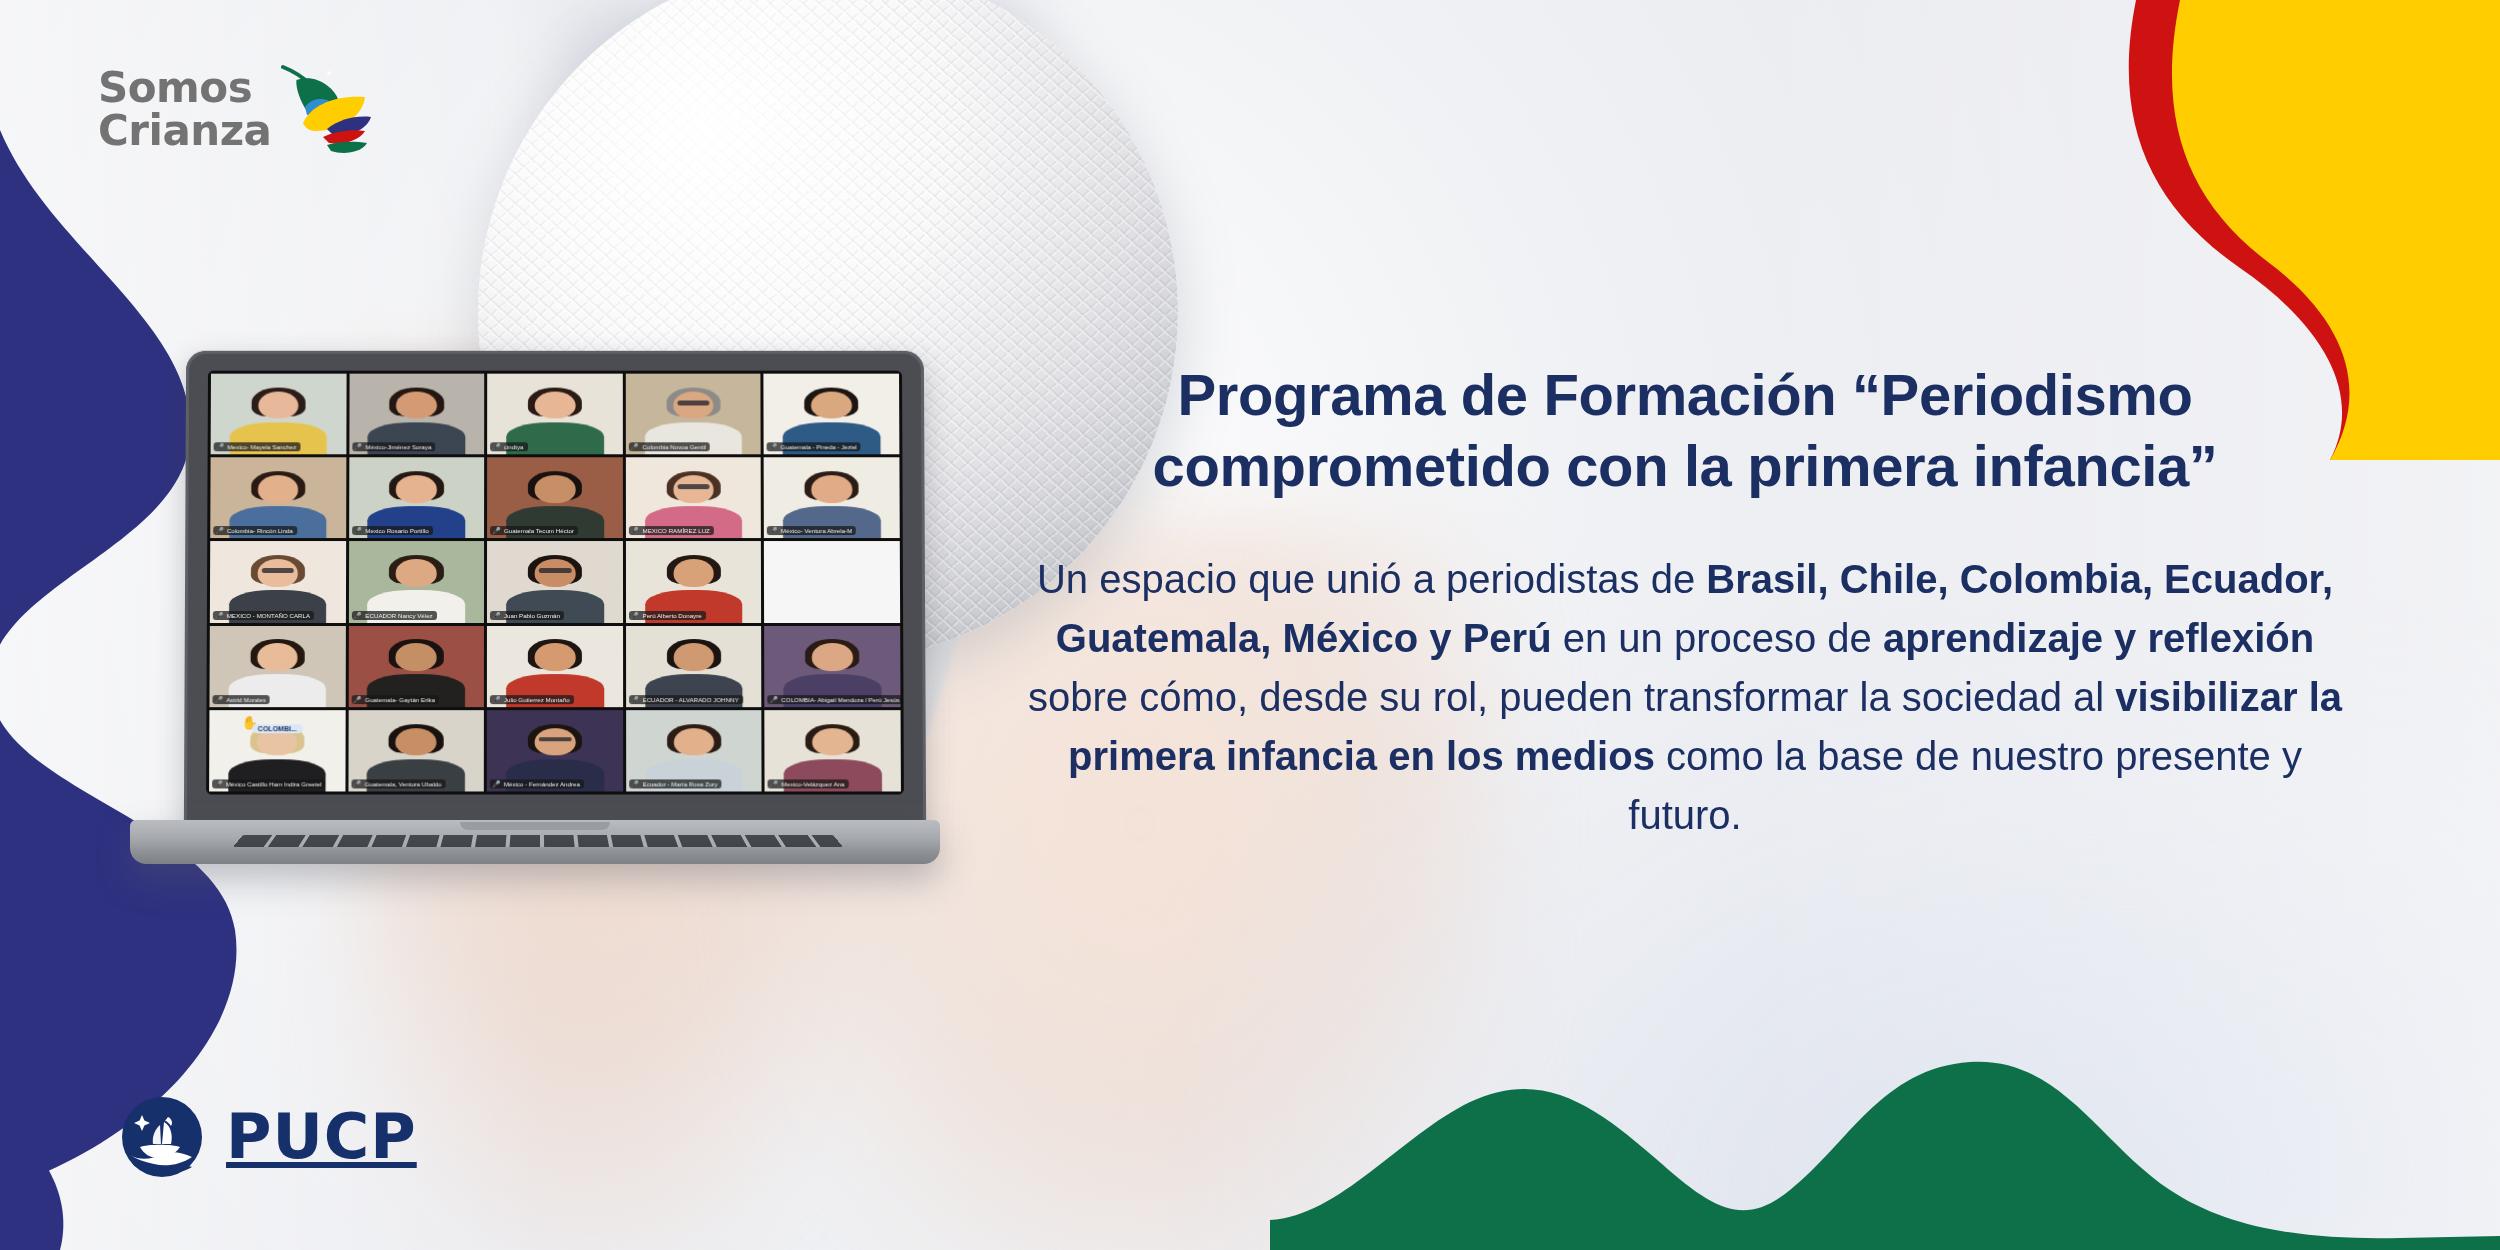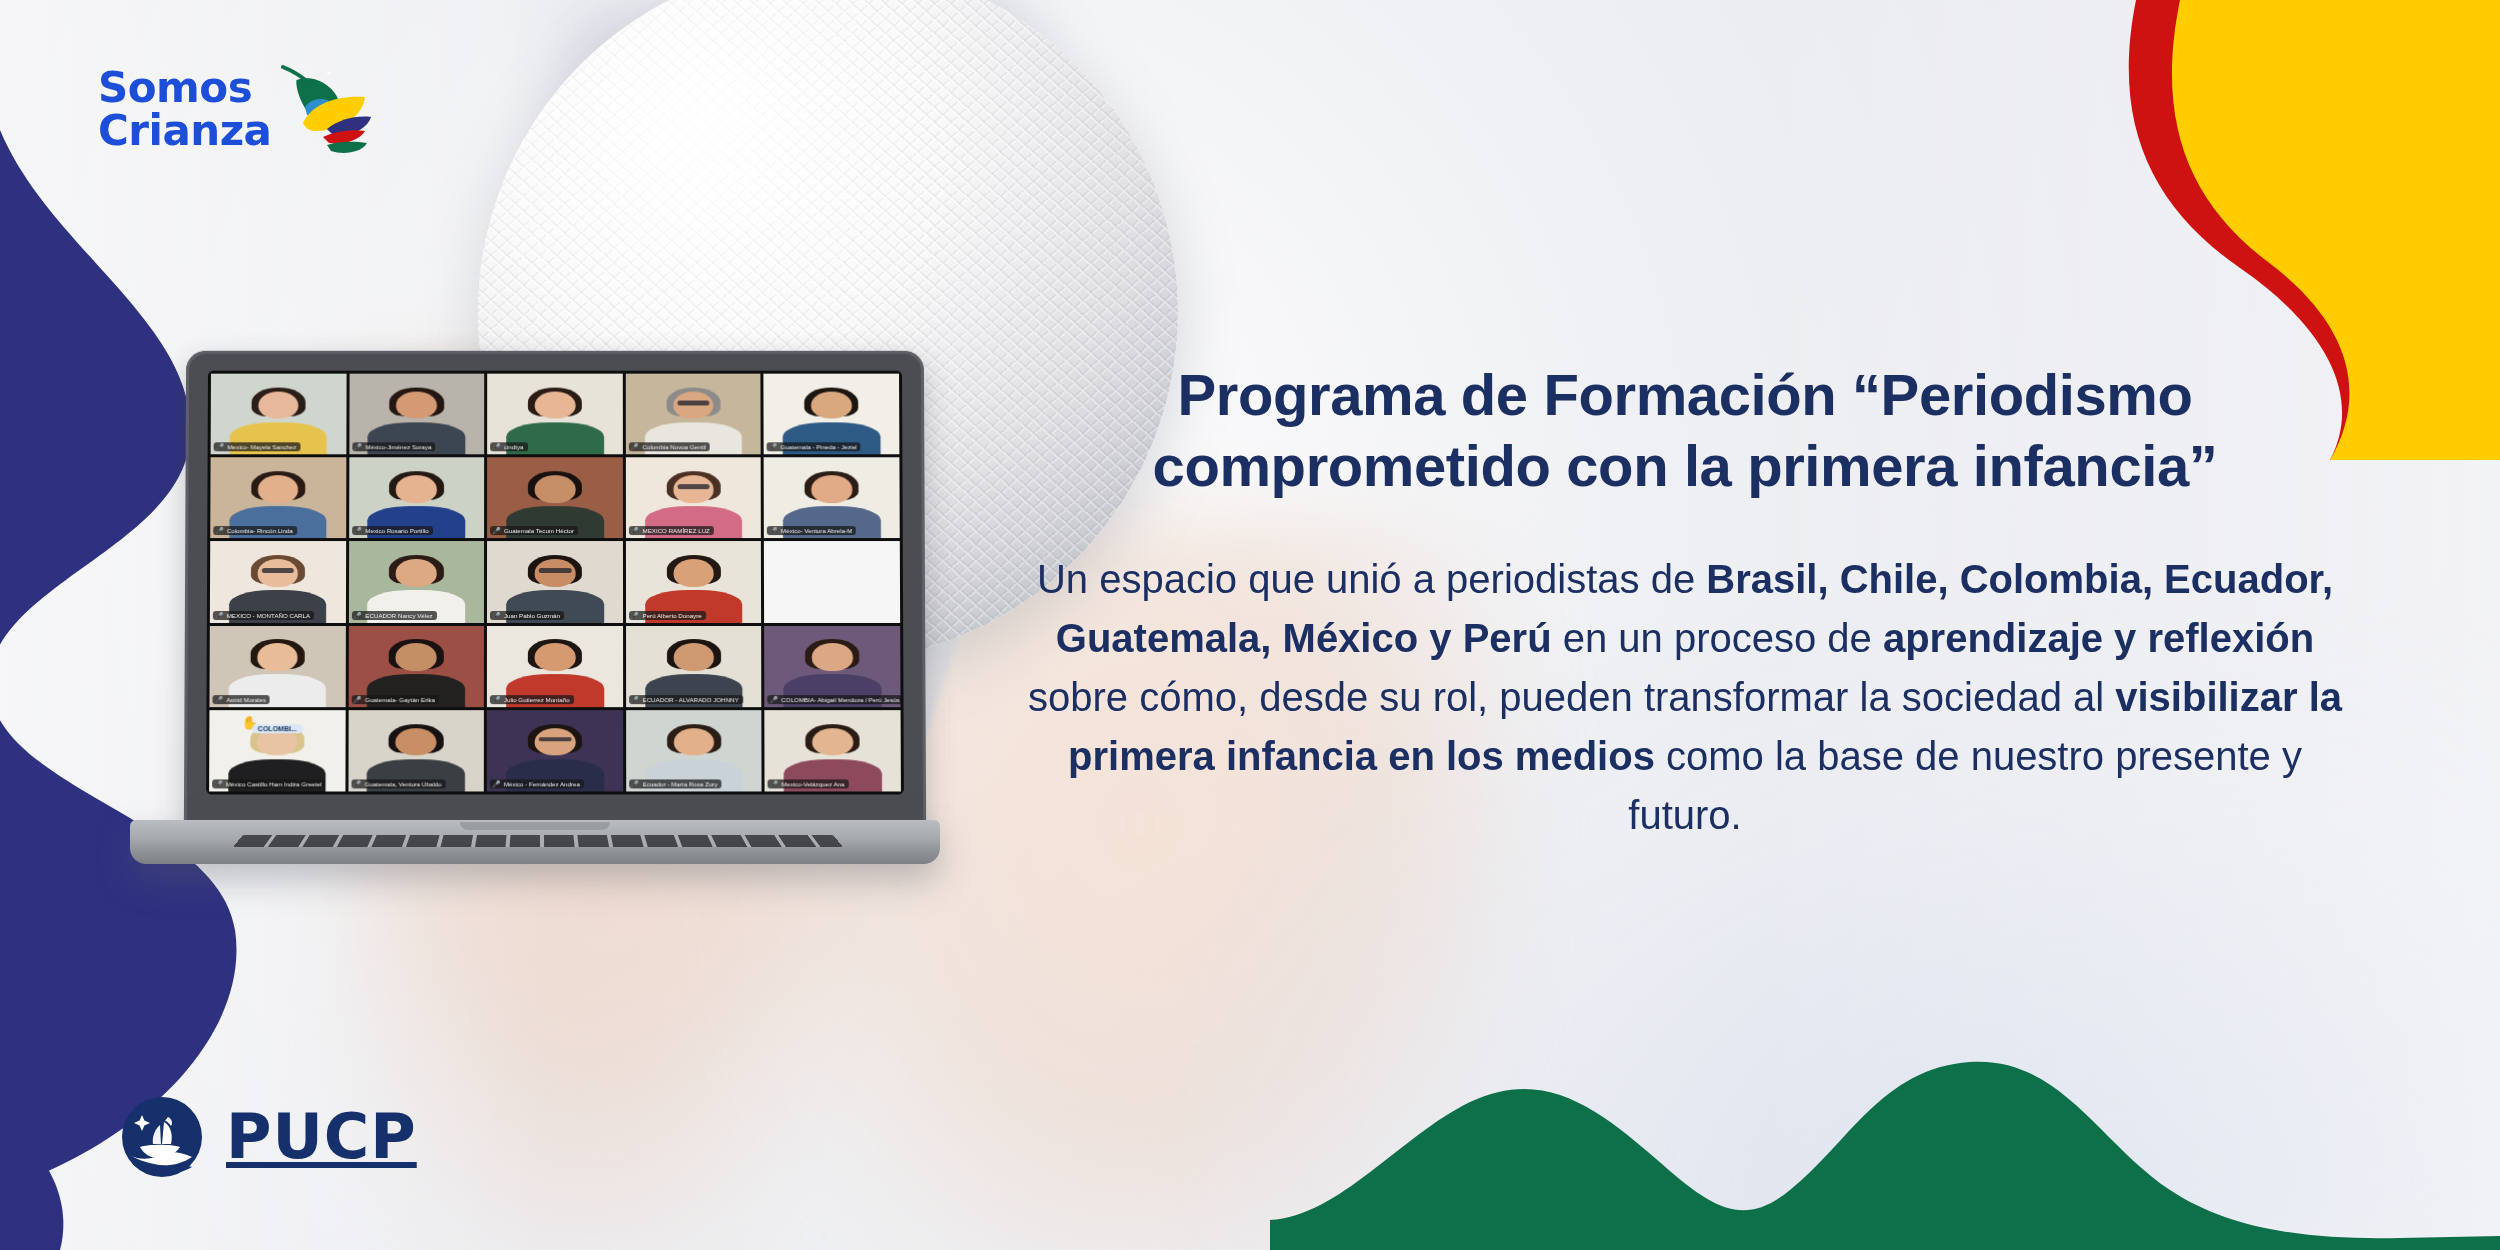--- a/index.html
+++ b/index.html
@@ -50,21 +50,21 @@
 
   
   .shape{position:absolute;}
   .shape-left-blob{left:-150px;top:130px;width:480px;height:1060px;}
   .shape-tr{right:0;top:0;width:470px;height:460px;}
   .shape-br-green{right:0;bottom:0;width:1230px;height:210px;}
   .shape-bl-navy{left:0;bottom:0;width:120px;height:140px;}
 
   
   .logo-sc{position:absolute;left:98px;top:50px;width:290px;height:120px;display:flex;align-items:center;gap:10px;}
-  .logo-sc-text{font-family:"DejaVu Sans",sans-serif;font-weight:bold;color:#1d4ed8;
+  .logo-sc-text{font-family:"DejaVu Sans",sans-serif;font-weight:bold;color:#737373;
     font-size:42px;line-height:1.02;letter-spacing:-.5px;}
   .logo-sc-text div{white-space:nowrap;}
   .logo-sc-bird{width:92px;height:110px;flex:0 0 auto;margin-top:-12px;}
 
   
   .laptop{position:absolute;left:130px;top:350px;width:810px;height:600px;}
   .lid{position:absolute;left:55px;top:0;width:740px;height:480px;background:#4b4d52;
     border-radius:20px 20px 6px 6px;
     box-shadow:inset 0 0 0 3px #5d6067, 0 10px 28px rgba(60,62,70,.28);
     transform:perspective(1600px) rotateX(1.2deg);}

